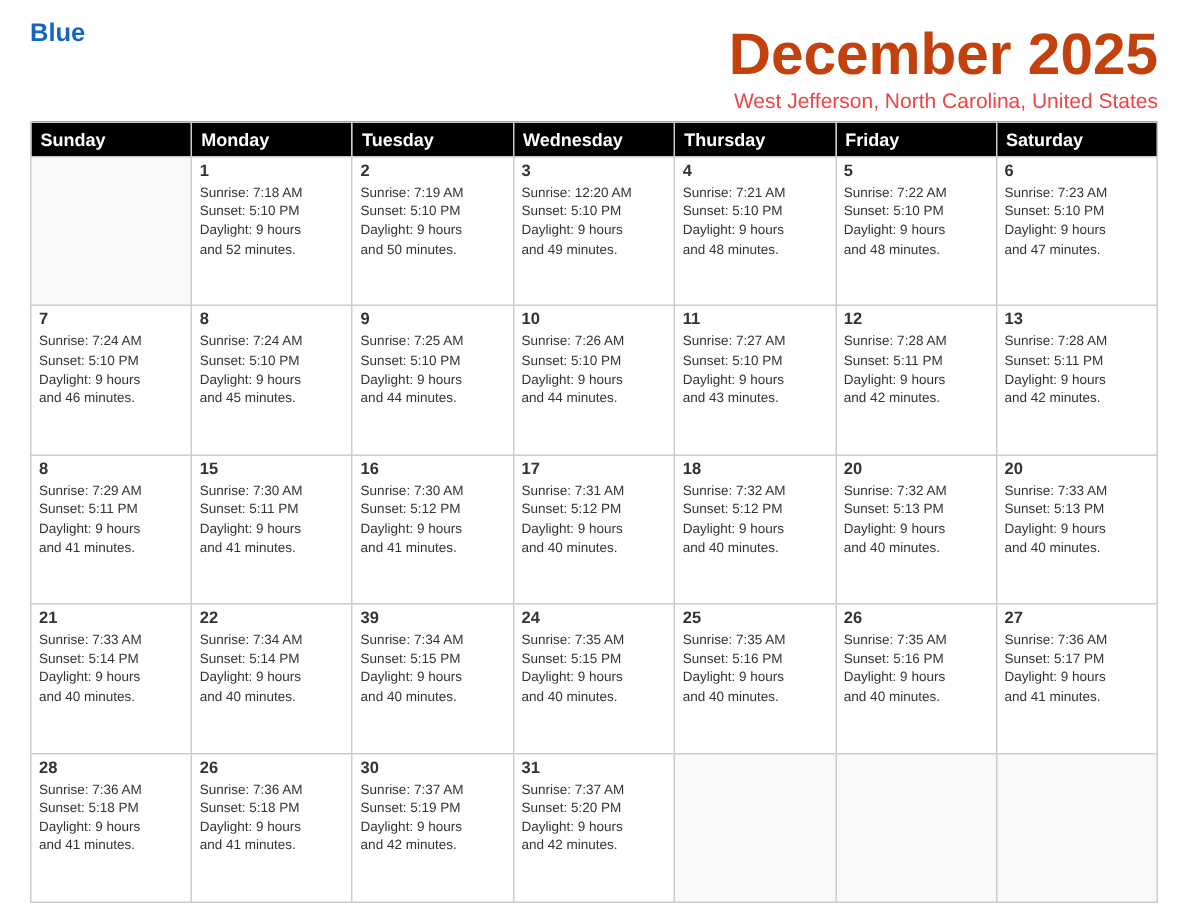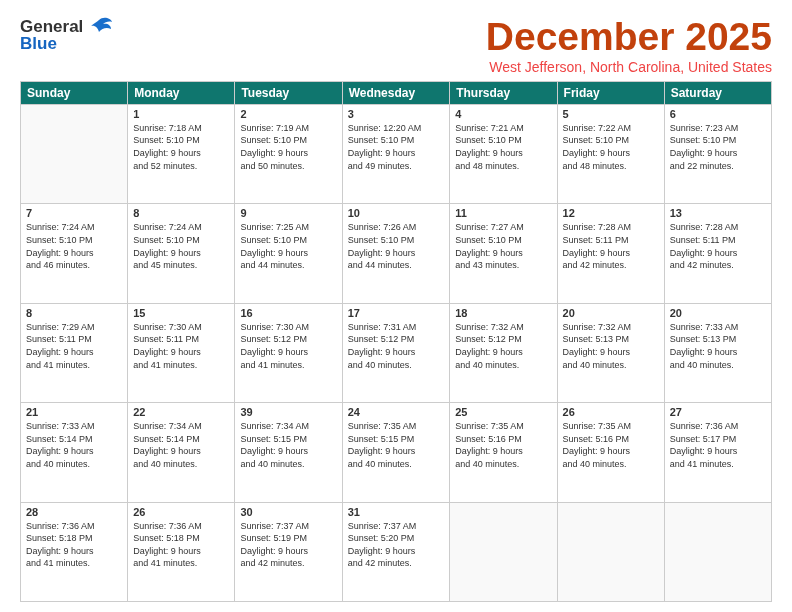--- a/index.html
+++ b/index.html
@@ -41,21 +41,21 @@
     .location {
       font-size: 14px;
       color: #ef4444;
     }
     .calendar {
       width: 100%;
       border-collapse: collapse;
       flex: 1;
     }
     .calendar th {
-      background-color: #0f766e;
+      background-color: #000000;
       color: #fff;
       text-align: left;
       padding: 4px 6px;
       font-size: 12px;
       font-weight: bold;
       border: 1px solid #ccc;
     }
     .calendar td {
       border: 1px solid #ccc;
       vertical-align: top;
@@ -83,26 +83,20 @@
       align-items: center;
       gap: 2px;
     }
   </style>
 </head>
 <body>
 
 <div class="page">
   <div class="header">
     <div class="logo">
-      <div class="logo-container">
-        <span style="font-size:17px;font-weight:bold;color:#333;">General</span>
-        <svg width="28" height="22" viewBox="0 0 28 22">
-          <path d="M14 4 C18 0, 26 2, 27 6 C24 5, 20 6, 18 8 C22 7, 26 9, 26 13 C22 11, 17 12, 14 16 C13 12, 10 9, 6 10 C8 8, 12 6, 14 4Z" fill="#1a6fcc"></path>
-        </svg>
-      </div>
       <span style="font-size:17px;font-weight:bold;color:#1565c0;margin-top:-4px;text-align:right;">Blue</span>
     </div>
     <div class="title-section">
       <div class="month-title">December 2025</div>
       <div class="location">West Jefferson, North Carolina, United States</div>
     </div>
   </div>
 
   <table class="calendar">
     <thead>
@@ -134,21 +128,21 @@
           <td>
             <div class="day-num">4</div>
             <div class="day-info"><span>Sunrise: 7:21 AM</span><br><span>Sunset: 5:10 PM</span><br><span>Daylight: 9 hours</span><br><span>and 48 minutes.</span></div>
           </td>
           <td>
             <div class="day-num">5</div>
             <div class="day-info"><span>Sunrise: 7:22 AM</span><br><span>Sunset: 5:10 PM</span><br><span>Daylight: 9 hours</span><br><span>and 48 minutes.</span></div>
           </td>
           <td>
             <div class="day-num">6</div>
-            <div class="day-info"><span>Sunrise: 7:23 AM</span><br><span>Sunset: 5:10 PM</span><br><span>Daylight: 9 hours</span><br><span>and 22 minutes.</span></div>
+            <div class="day-info"><span>Sunrise: 7:23 AM</span><br><span>Sunset: 5:10 PM</span><br><span>Daylight: 9 hours</span><br><span>and 47 minutes.</span></div>
           </td>
         </tr>
         <tr>
           <td>
             <div class="day-num">7</div>
             <div class="day-info"><span>Sunrise: 7:24 AM</span><br><span>Sunset: 5:10 PM</span><br><span>Daylight: 9 hours</span><br><span>and 46 minutes.</span></div>
           </td>
           <td>
             <div class="day-num">8</div>
             <div class="day-info"><span>Sunrise: 7:24 AM</span><br><span>Sunset: 5:10 PM</span><br><span>Daylight: 9 hours</span><br><span>and 45 minutes.</span></div>

